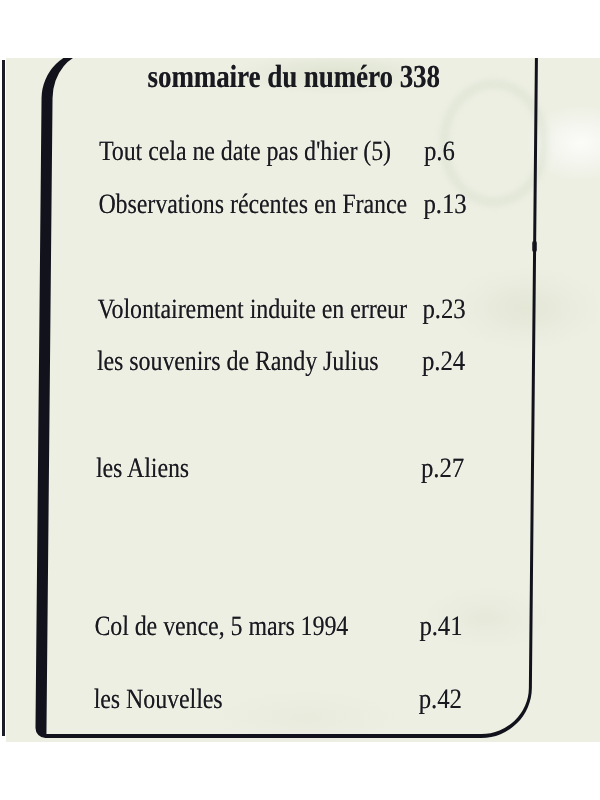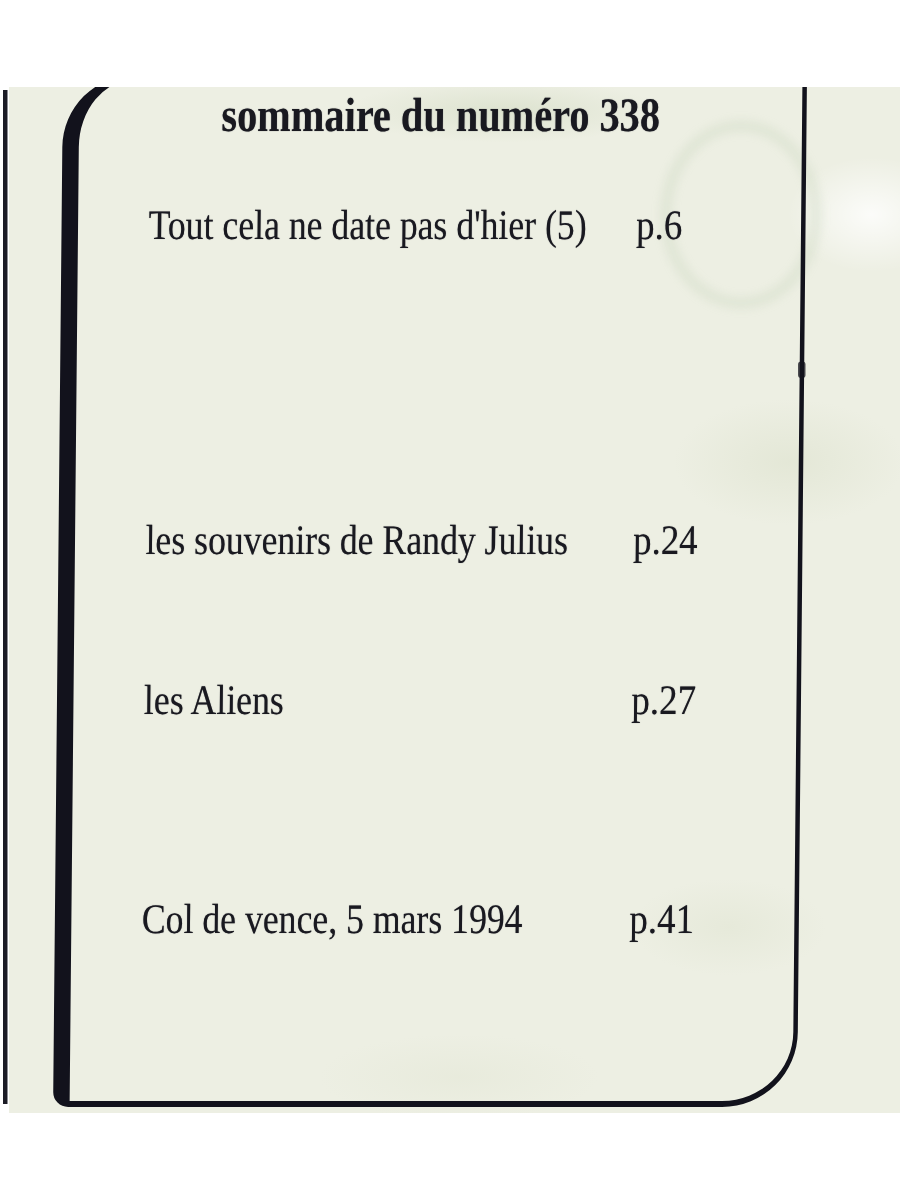--- a/index.html
+++ b/index.html
@@ -85,36 +85,48 @@
 
     <div class="toc-title">
       <span class="cond">sommaire du numéro 338</span>
     </div>
 
     <div class="toc-entry" style="top:81px">
       <span class="entry-label">Tout cela ne date pas d'hier (5)</span>
       <span class="entry-page">p.6</span>
     </div>
 
+    <div class="toc-entry" style="top:134px">
+      <span class="entry-label">Observations récentes en France</span>
+      <span class="entry-page">p.13</span>
+    </div>
 
 
+    <div class="toc-entry" style="top:239px">
+      <span class="entry-label">Volontairement induite en erreur</span>
+      <span class="entry-page">p.23</span>
+    </div>
 
     <div class="toc-entry" style="top:291px">
       <span class="entry-label">les souvenirs de Randy Julius</span>
       <span class="entry-page">p.24</span>
     </div>
 
 
     <div class="toc-entry" style="top:398px">
       <span class="entry-label">les Aliens</span>
       <span class="entry-page">p.27</span>
     </div>
 
 
 
-    <div class="toc-entry" style="top:544px">
+    <div class="toc-entry" style="top:556px">
       <span class="entry-label">Col de vence, 5 mars 1994</span>
       <span class="entry-page">p.41</span>
     </div>
 
+    <div class="toc-entry" style="top:629px">
+      <span class="entry-label">les Nouvelles</span>
+      <span class="entry-page">p.42</span>
+    </div>
 
   </div>
 </div>
 
 </body></html>

